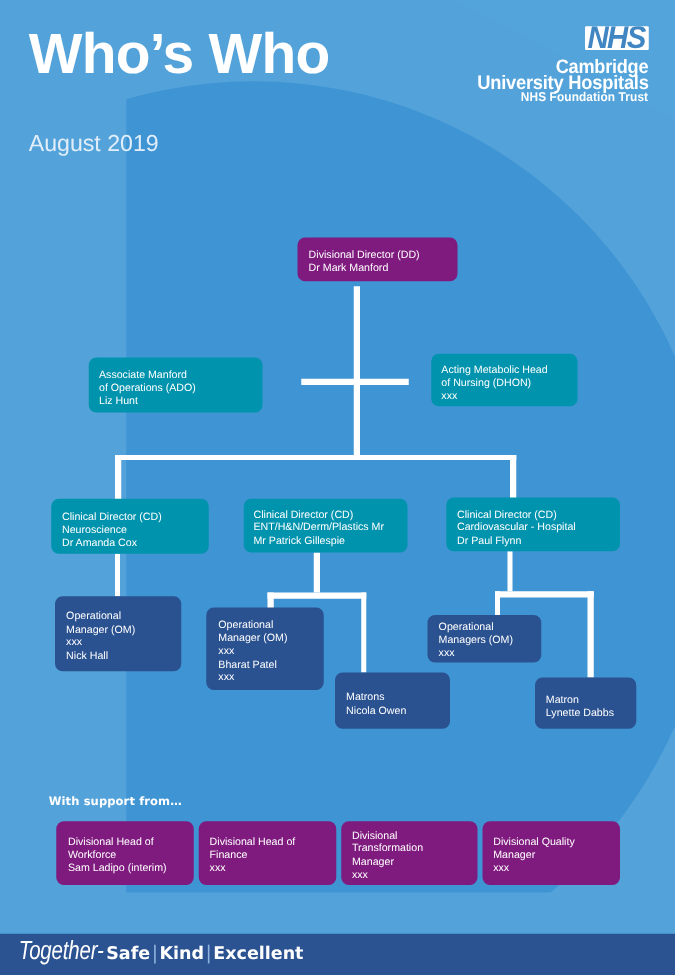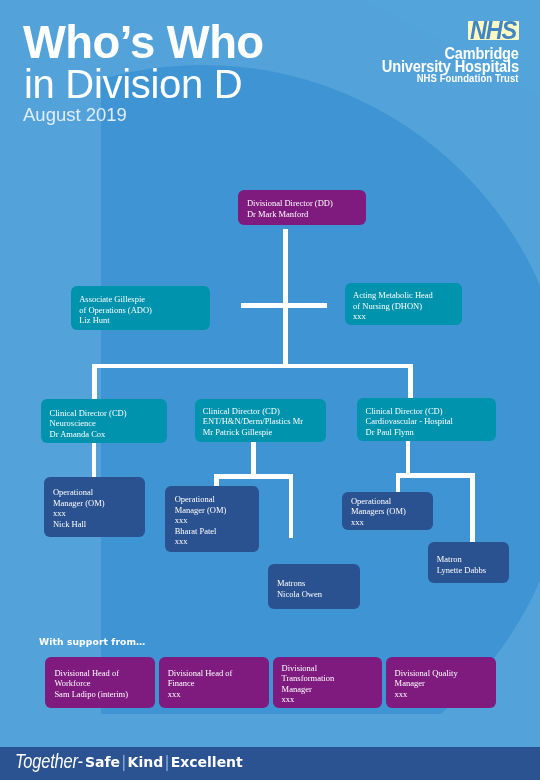--- a/index.html
+++ b/index.html
@@ -16,21 +16,21 @@
     letter-spacing:-0.6px; color:#fff; line-height:32.7px; white-space:nowrap; }
   #title2 { position:absolute; left:24px; top:70.2px; font-size:40px; font-weight:normal;
     color:#fff; line-height:28.7px; letter-spacing:-0.3px; white-space:nowrap;}
   #date { position:absolute; left:23px; top:107.6px; font-size:18.5px; color:#e1eefa;
     line-height:14px; white-space:nowrap; }
 
   
   #logo { position:absolute; left:380px; top:0px; width:139px; text-align:right; }
   #logo div { white-space:nowrap; }
   #nhs-box { position:absolute; left:88px; top:21px; width:51px; height:19px;
-    background:#fef9c3; border-radius:1px; overflow:hidden;}
+    background:#ffffff; border-radius:1px; overflow:hidden;}
   #nhs-box span { position:absolute; left:1.5px; top:-2.6px;
     font-family:"Liberation Sans", sans-serif; font-style:italic; font-weight:bold;
     font-size:25.3px; line-height:25px; color:#4086c2; letter-spacing:-1.4px;
     display:block; transform:scaleX(0.93); transform-origin:left top; }
   #logo-l1 { position:absolute; right:0; top:46px; font-size:15.6px; font-weight:bold; color:#fff;
     line-height:15px; letter-spacing:-0.2px; transform:scaleX(0.93); transform-origin:right top;}
   #logo-l2 { position:absolute; right:0; top:59px; font-size:15.6px; font-weight:bold; color:#fff;
     line-height:15px; letter-spacing:-0.2px; transform:scaleX(0.94); transform-origin:right top;}
   #logo-l3 { position:absolute; right:0; top:72.5px; font-size:10.2px; font-weight:bold; color:#fff;
     line-height:11px; letter-spacing:0.1px; transform:scaleX(0.93); transform-origin:right top;}
@@ -39,21 +39,21 @@
   #info { position:absolute; left:15px; top:140px; width:200px; height:100px;
     background:#2f538c; border-radius:5px; padding:11px 0px 0 9px;
     font-size:13px; line-height:13.1px; color:#fff; }
   #info b { font-weight:bold; }
 
   
   .conn { position:absolute; background:#fff; }
 
   
   .box { position:absolute; border-radius:6px; color:#fff; overflow:hidden;
-    font-family:Liberation Serif, serif; }
+    font-family:Liberation Sans, sans-serif; }
   .box .t { position:absolute; }
   .ln { display:block; white-space:nowrap; }
   .purple { background:#7f1b7e; }
   .teal { background:#0093ad; }
   .navy { background:#2a5190; }
 
   
   #support-head { position:absolute; left:39px; top:636px; font-size:9.2px;
     font-family:"DejaVu Sans", sans-serif;
     font-weight:bold; color:#fff; letter-spacing:0.1px; white-space:nowrap; }
@@ -79,21 +79,20 @@
 <div id="poster">
   <svg id="bg-svg" viewBox="0 0 540 780" preserveAspectRatio="none">
     <clipPath id="clipL">
         <rect x="101" y="0" width="439" height="714"></rect>
       </clipPath>
     <circle cx="203" cy="433" r="368" fill="#3f94d4" clip-path="url(#clipL)"></circle>
     <path d="M361 0 C420 28 480 62 540 96 L540 0 Z" fill="#57a7dd" opacity="0.45"></path>
   </svg>
 
   <div id="title1">Who’s Who</div>
-  <div id="title2">in Division D</div>
   <div id="date">August 2019</div>
 
   <div id="logo">
     <div id="nhs-box">
         <span>NHS</span>
       </div>
     <div id="logo-l1">Cambridge</div>
     <div id="logo-l2">University Hospitals</div>
     <div id="logo-l3">NHS Foundation Trust</div>
   </div>
@@ -116,21 +115,21 @@
       <div class="conn" style="left: 395.8px; top: 473.3px; width: 4.6px; height: 19px;"></div>
       <div class="conn" style="left: 470.4px; top: 473.3px; width: 4.6px; height: 69px;"></div>
       <div class="box purple" style="left: 238px; top: 190px; width: 128px; height: 35px;">
         <div class="t" style="left: 8.9px; top: 8.3px; font-size: 8.5px; line-height: 10.5px;">
           <span class="ln">Divisional Director (DD)</span>
           <span class="ln">Dr Mark Manford</span>
         </div>
       </div>
       <div class="box teal" style="left: 71px; top: 286px; width: 139px; height: 44px;">
         <div class="t" style="left: 8.2px; top: 8.1px; font-size: 8.5px; line-height: 10.5px;">
-          <span class="ln">Associate Gillespie</span>
+          <span class="ln">Associate Manford</span>
           <span class="ln">of Operations (ADO)</span>
           <span class="ln">Liz Hunt</span>
         </div>
       </div>
       <div class="box teal" style="left: 345px; top: 283px; width: 117px; height: 42px;">
         <div class="t" style="left: 8.1px; top: 7.1px; font-size: 8.5px; line-height: 10.5px;">
           <span class="ln">Acting Metabolic Head</span>
           <span class="ln">of Nursing (DHON)</span>
           <span class="ln">xxx</span>
         </div>
@@ -173,21 +172,21 @@
           <span class="ln">xxx</span>
         </div>
       </div>
       <div class="box navy" style="left: 342px; top: 492px; width: 91px; height: 38px;">
         <div class="t" style="left: 8.9px; top: 3.5px; font-size: 8.5px; line-height: 10.5px;">
           <span class="ln">Operational</span>
           <span class="ln">Managers (OM)</span>
           <span class="ln">xxx</span>
         </div>
       </div>
-      <div class="box navy" style="left: 268px; top: 564px; width: 92px; height: 45px;">
+      <div class="box navy" style="left: 268px; top: 538px; width: 92px; height: 45px;">
         <div class="t" style="left: 8.9px; top: 14.2px; font-size: 8.5px; line-height: 10.5px;">
           <span class="ln">Matrons</span>
           <span class="ln">Nicola Owen</span>
         </div>
       </div>
       <div class="box navy" style="left: 428px; top: 542px; width: 81px; height: 41px;">
         <div class="t" style="left: 8.7px; top: 12.2px; font-size: 8.5px; line-height: 10.5px;">
           <span class="ln">Matron</span>
           <span class="ln">Lynette Dabbs</span>
         </div>

